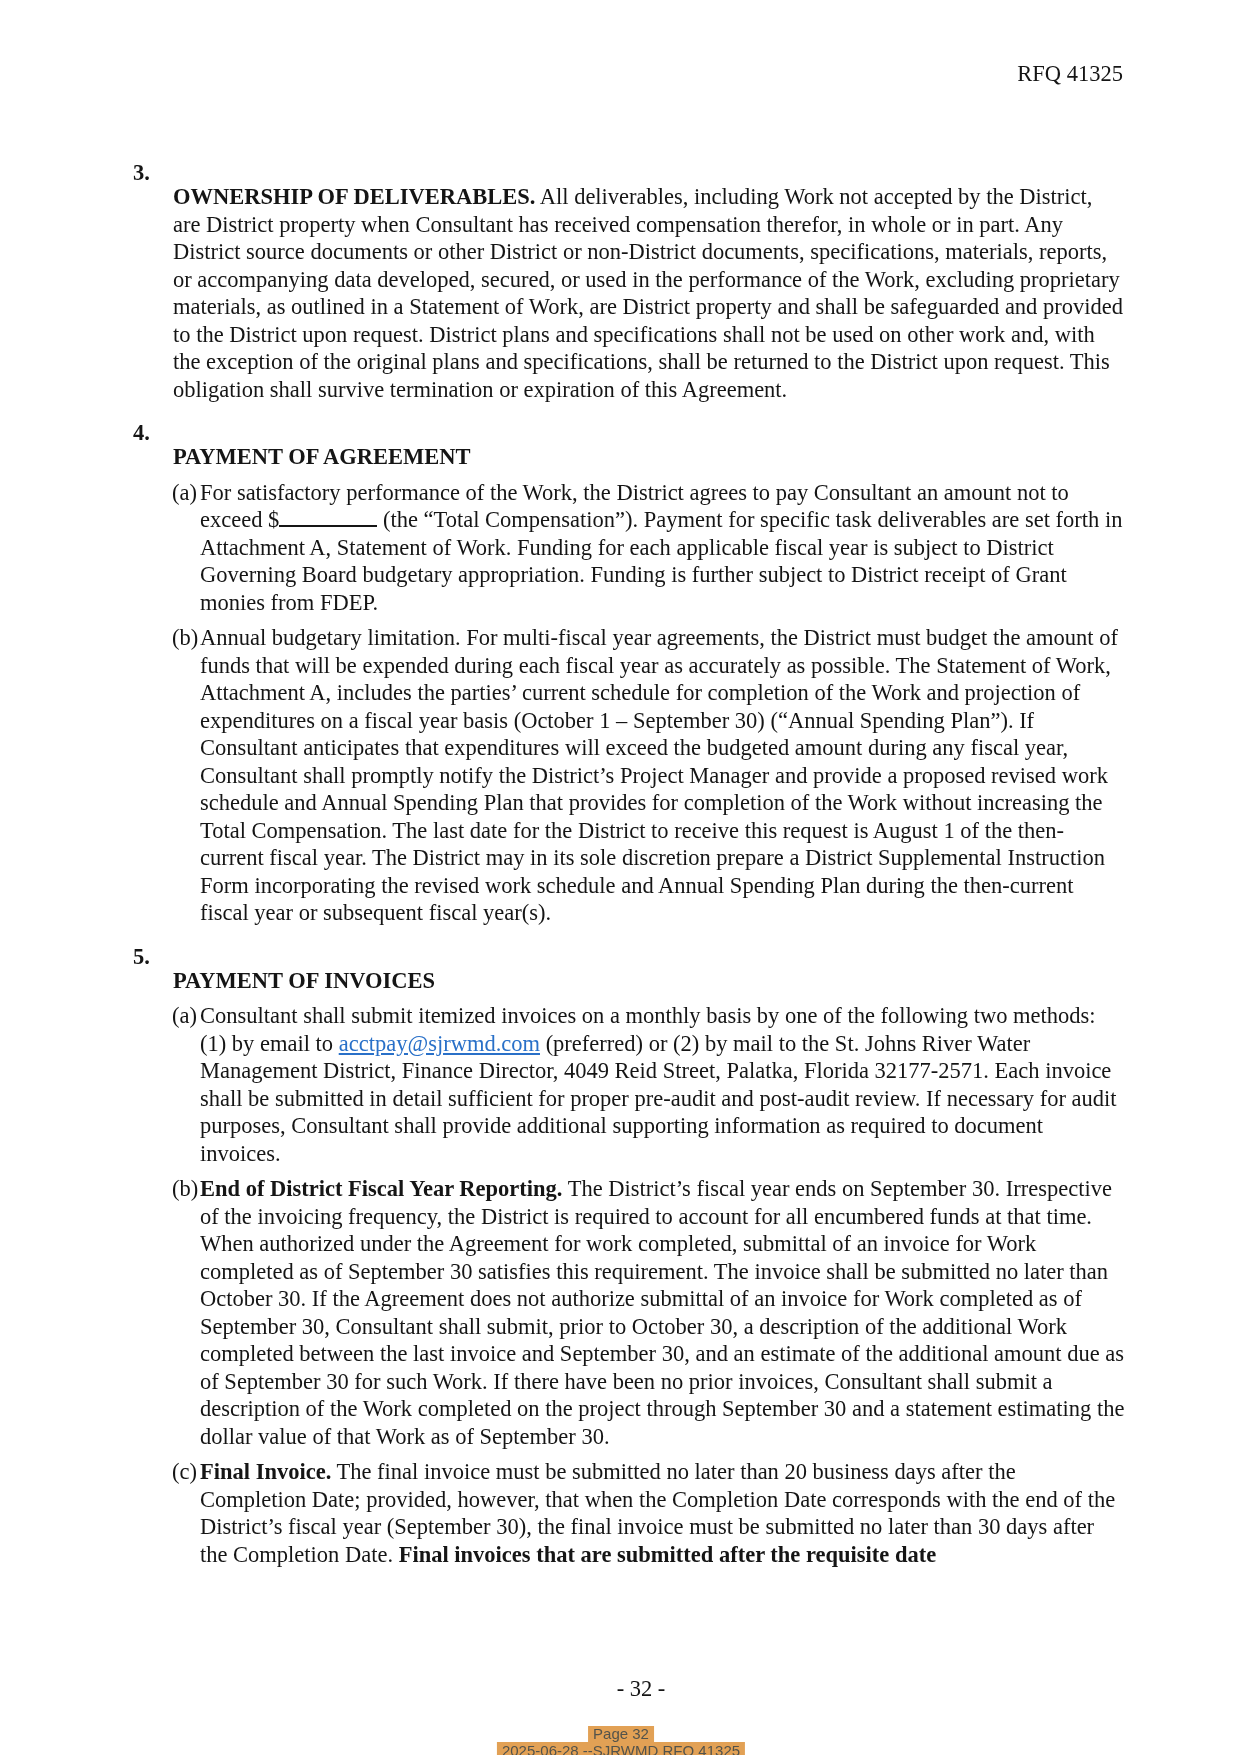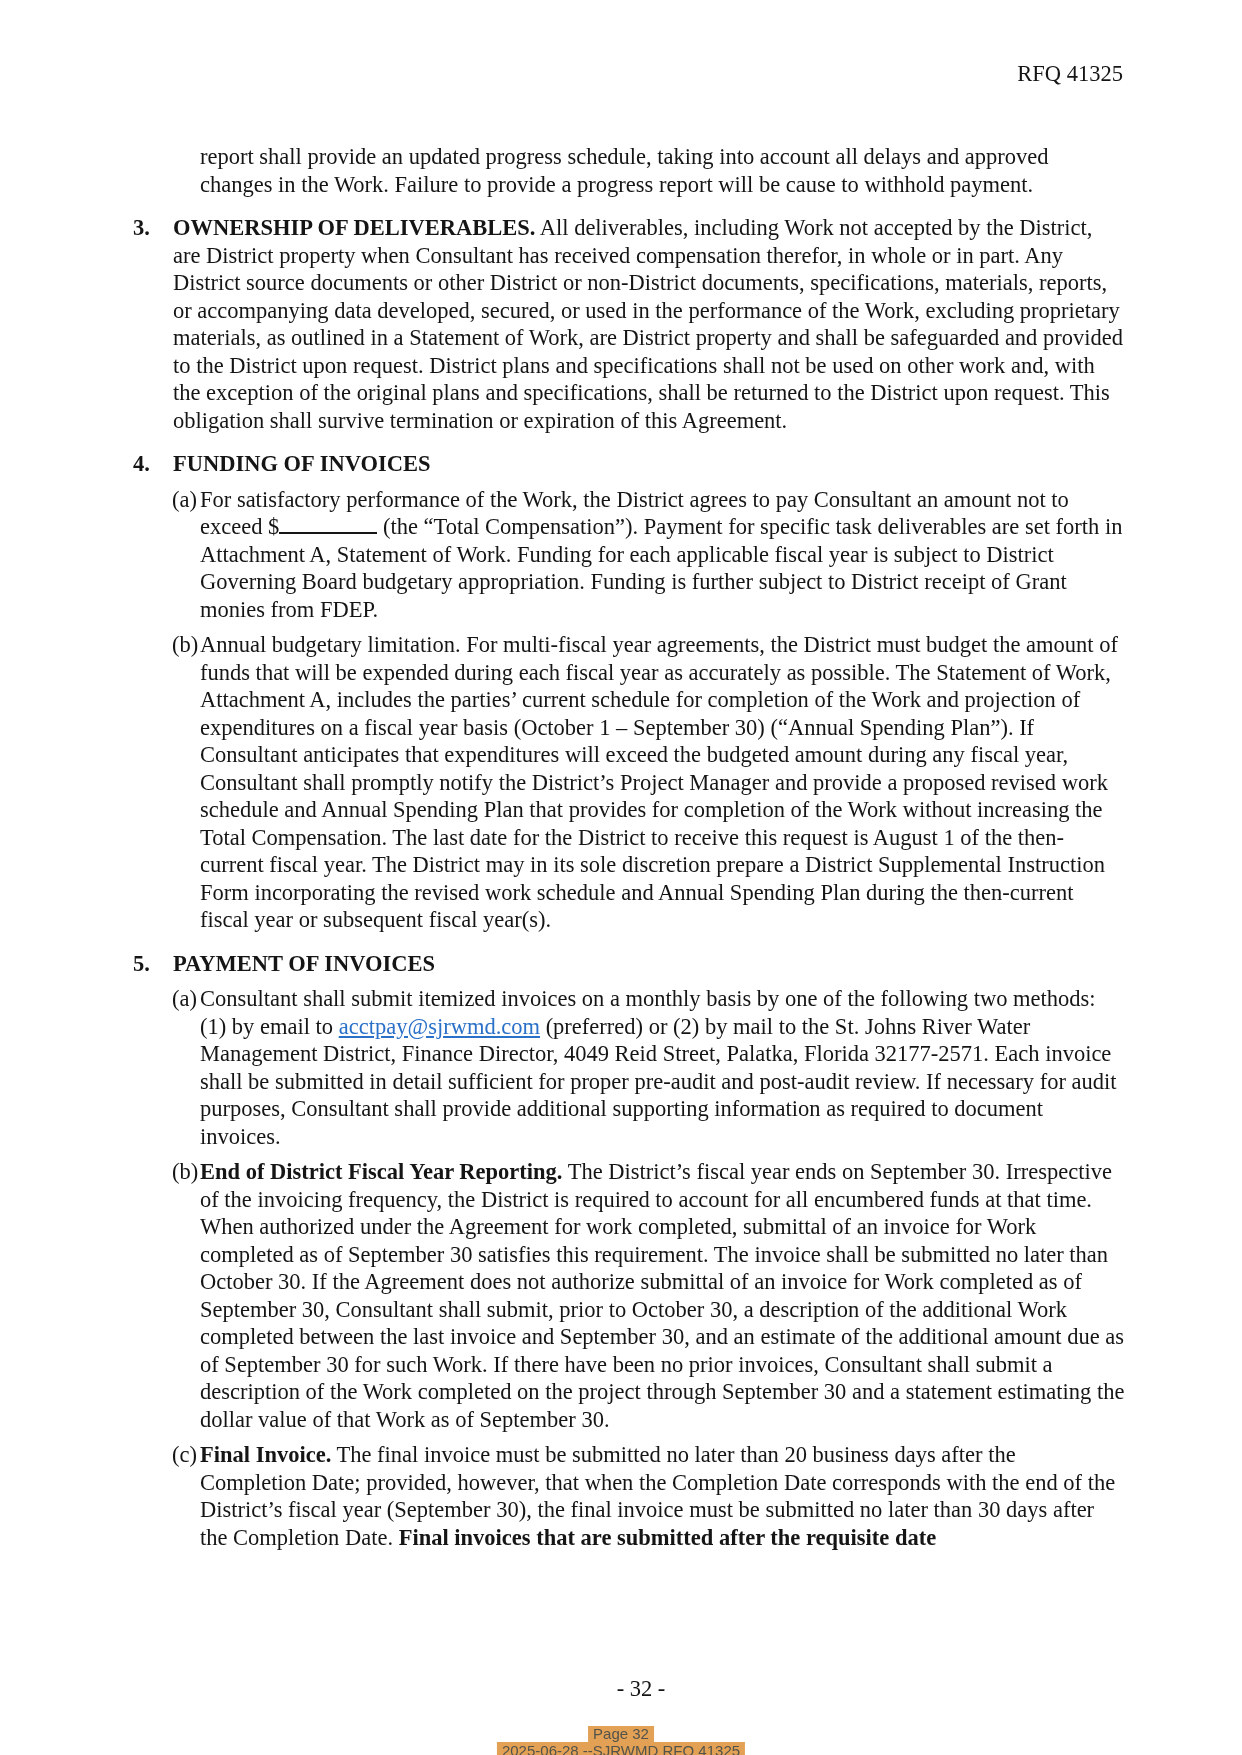--- a/index.html
+++ b/index.html
@@ -30,21 +30,21 @@
   }
   .content {
     position: absolute; top: 139px; left: 133px;
     width: 992px;
     text-align: left;
   }
   .cont-para { margin-left: 67px; }
   .section { margin-top: 16px; }
   .row { display: flex; align-items: flex-start; }
   .num { flex: 0 0 40px; font-weight: bold; }
-  .sec-body { flex: 1 1 auto; min-width: 0; }
+  .sec-body { flex: 1 1 auto; min-width: 0; margin-top: 24px; }
   .bold { font-weight: bold; }
   .sub { display: flex; align-items: flex-start; margin-left: 39px; margin-top: 8px; }
   .letter { flex: 0 0 28px; }
   .sub-body { flex: 1 1 auto; min-width: 0; font-family: Liberation Serif, serif; }
   .blank {
     display: inline-block; width: 98px; height: 0.85em;
     border-bottom: 2px solid var(--text-color);
   }
   a.email-link {
     color: var(--link-color);
@@ -67,33 +67,32 @@
 </style>
 </head>
 <body>
 
 <div class="page">
 
   <div class="header-ref">RFQ 41325</div>
 
   <div class="content">
 
-    <p class="cont-para">report shall provide an updated progress schedule, taking into account all delays and approved changes in the Work. Failure to provide a progress report will be cause to withhold payment.</p>
 
     <div class="section">
       <div class="row">
         <div class="num">3.</div>
         <div class="sec-body"><span class="bold">OWNERSHIP OF DELIVERABLES.</span><span> All deliverables, including Work not accepted by the District, are District property when Consultant has received compensation therefor, in whole or in part. Any District source documents or other District or non-District documents, specifications, materials, reports, or accompanying data developed, secured, or used in the performance of the Work, excluding proprietary materials, as outlined in a Statement of Work, are District property and shall be safeguarded and provided to the District upon request. District plans and specifications shall not be used on other work and, with the exception of the original plans and specifications, shall be returned to the District upon request. This obligation shall survive termination or expiration of this Agreement.</span></div>
       </div>
     </div>
 
     <div class="section">
       <div class="row">
         <div class="num">4.</div>
-        <div class="sec-body bold">FUNDING OF INVOICES</div>
+        <div class="sec-body bold">PAYMENT OF AGREEMENT</div>
       </div>
       <div class="sub">
         <div class="letter">(a)</div>
         <div class="sub-body"><span>For satisfactory performance of the Work, the District agrees to pay Consultant  an amount not to exceed $</span><span class="blank"></span><span> (the “Total Compensation”). Payment for specific task deliverables are set forth in Attachment A, Statement of Work. Funding for each applicable fiscal year is subject to District Governing Board budgetary appropriation. Funding is further subject to District receipt of Grant monies from FDEP.</span></div>
       </div>
       <div class="sub">
         <div class="letter">(b)</div>
         <div class="sub-body">Annual budgetary limitation. For multi-fiscal year agreements, the District must budget the amount of funds that will be expended during each fiscal year as accurately as possible. The Statement of Work, Attachment A, includes the parties’ current schedule for completion of the Work and projection of expenditures on a fiscal year basis (October 1 – September 30) (“Annual Spending Plan”). If Consultant anticipates that expenditures will exceed the budgeted amount during any fiscal year, Consultant shall promptly notify the District’s Project Manager and provide a proposed revised work schedule and Annual Spending Plan that provides for completion of the Work without increasing the Total Compensation. The last date for the District to receive this request is August 1 of the then-current fiscal year. The District may in its sole discretion prepare a District Supplemental Instruction Form incorporating the revised work schedule and Annual Spending Plan during the then-current fiscal year or subsequent fiscal year(s).</div>
       </div>
     </div>

